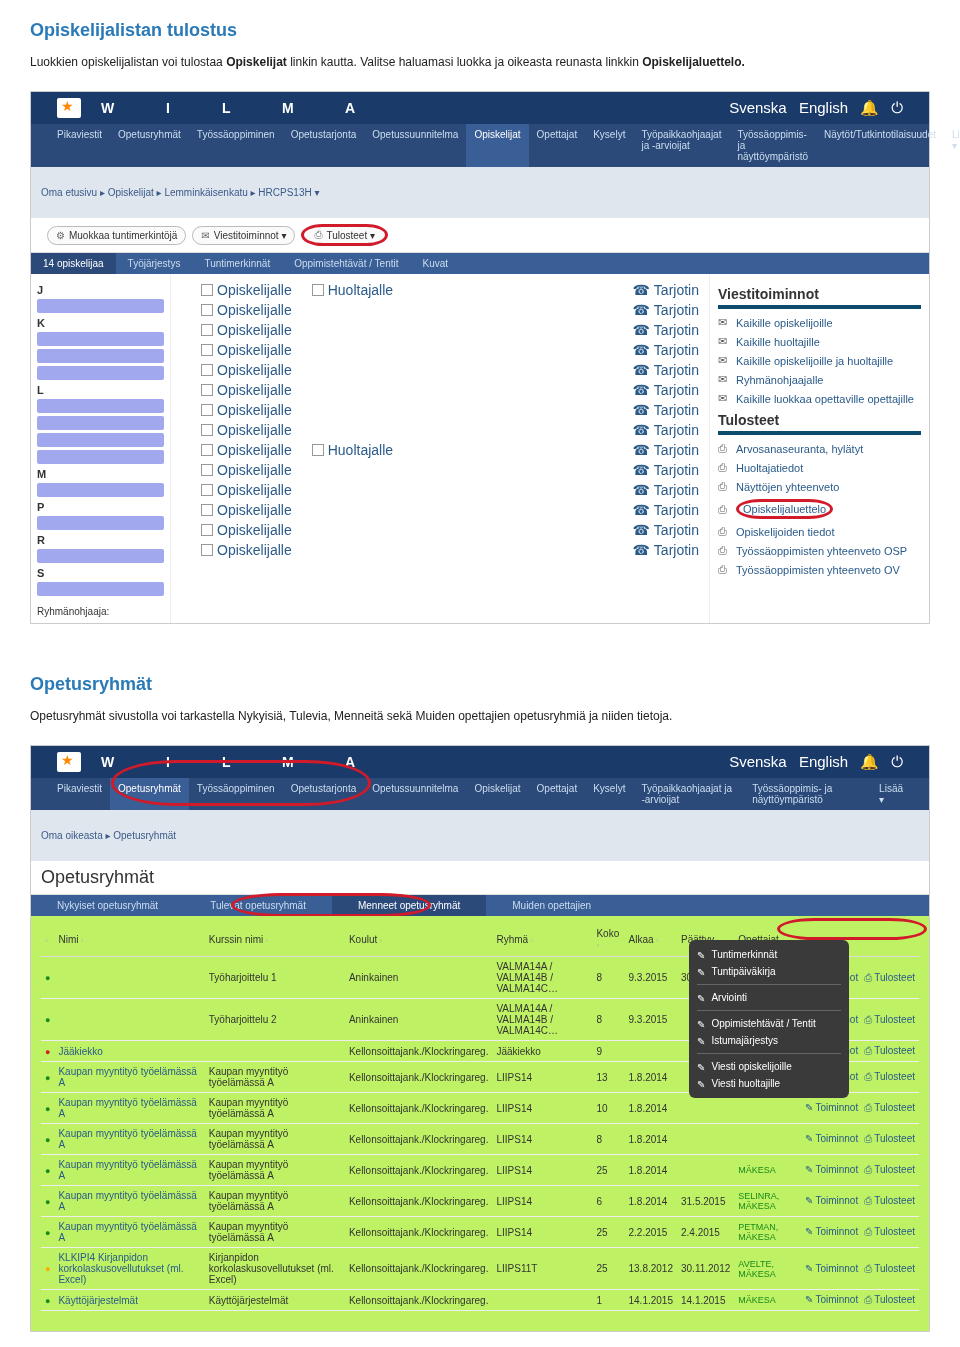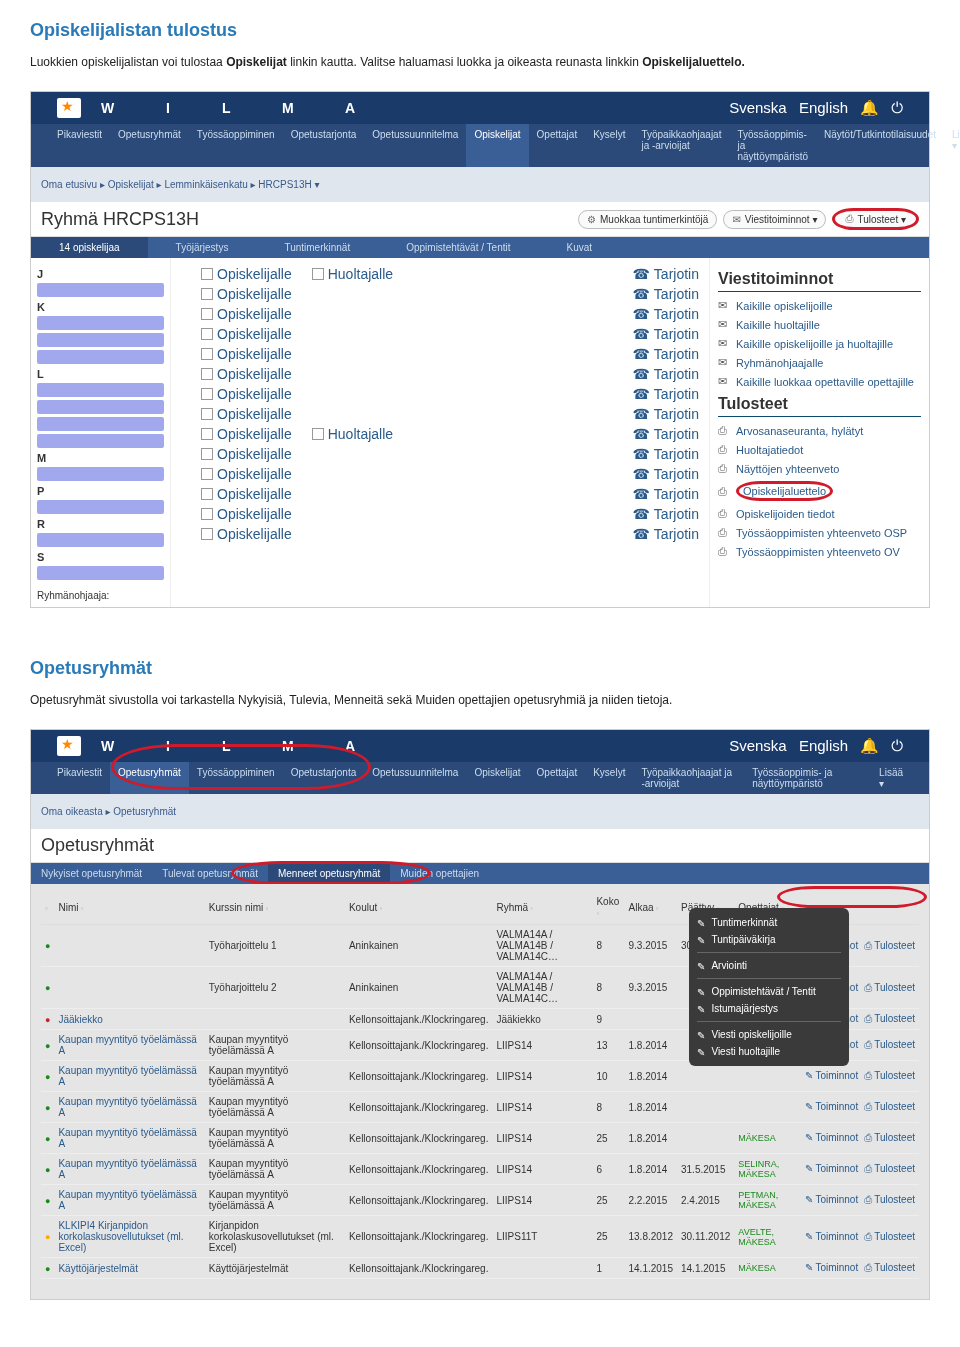--- a/index.html
+++ b/index.html
@@ -13,59 +13,59 @@
   .shot { border: 1px solid #ccc; margin-bottom: 50px; background: #fff; font-size: 11px; color: #2a5a8a; }
   .wilma-top { background: #1a3a6a; padding: 6px 26px; display: flex; align-items: center; }
   .wilma-logo { width: 24px; height: 20px; background: #fff; border-radius: 2px; margin-right: 20px; position: relative; }
   .wilma-logo::before { content: "★"; color: #f80; position: absolute; left: 4px; top: 0; font-size: 14px; }
   .wilma-letters { color: #fff; font-weight: bold; letter-spacing: 24px; font-size: 14px; }
   .wilma-lang { margin-left: auto; color: #fff; font-size: 15px; }
   .wilma-lang span { margin-left: 8px; }
   .wilma-nav { background: #2b4a7a; display: flex; padding: 0 18px; font-size: 10px; }
   .wilma-nav div { color: #cde; padding: 5px 8px; cursor: default; }
   .wilma-nav .active { background: #3a5e96; color: #fff; }
-  .breadcrumb { background: #e0e6ee; padding: 12px 10px; font-size: 10px; color: #3a5a8a; }
+  .breadcrumb { background: #e0e6ee; padding: 20px 10px; font-size: 10px; color: #3a5a8a; }
   .pagehead { display: flex; align-items: center; padding: 6px 10px; background: #fff; border-bottom: 1px solid #ddd; }
   .pagehead h2 { font-size: 18px; color: #333; font-weight: normal; margin: 0; flex: 1; }
   .toolbtn { border: 1px solid #bbb; background: #fafafa; padding: 3px 8px; font-size: 10px; color: #333; margin-left: 6px; border-radius: 10px; display: inline-flex; align-items: center; }
   .toolbtn::before { content: "⚙"; margin-right: 4px; font-size: 10px; color: #666; }
   .toolbtn.mail::before { content: "✉"; }
   .toolbtn.print::before { content: "⎙"; }
   .toolbtn.print { border: 3px solid #d11a2a; border-radius: 50%/100%; padding: 2px 10px; }
 
   .subtabs { display: flex; background: #3a5e96; font-size: 10px; }
-  .subtabs div { color: #cde; padding: 5px 28px; cursor: default; }
+  .subtabs div { color: #cde; padding: 5px 12px; cursor: default; }
   .subtabs .active { background: #2b4a7a; color: #fff; }
 
   .shot1-body { display: flex; background: #fff; }
   .listcol { width: 140px; padding: 6px; border-right: 1px solid #eee; font-size: 11px; color: #333; }
   .listcol .letter { font-weight: bold; margin-top: 4px; }
   .blurline { height: 14px; background: #8a92ea; border-radius: 2px; margin: 3px 0; opacity: .8; }
   .shot1-inner { position: relative; flex: 1; display: flex; }
   .msgcol { flex: 1; padding: 6px 10px; }
   .msgrow { display: flex; align-items: center; padding: 2px 0; font-size: 14px; color: #2a5a8a; }
   .msgrow .chip { display: inline-flex; align-items: center; margin-left: 20px; }
   .msgrow .chip::before { content: ""; display: inline-block; width: 10px; height: 10px; border: 1px solid #999; margin-right: 4px; }
   .msgrow .chip.icon::before { content: "☎"; border: none; width: auto; height: auto; }
   .rightpanel { width: 220px; padding: 8px; font-size: 11px; border-left: 1px solid #eee; }
-  .rightpanel h4 { margin: 4px 0; font-size: 16px; font-weight: bold; color: #333; border-bottom: 1px solid #0c4a6e; padding-bottom: 3px; }
+  .rightpanel h4 { margin: 4px 0; font-size: 14px; font-weight: bold; color: #333; border-bottom: 4px solid #0c4a6e; padding-bottom: 3px; }
   .rightpanel .ritem { display: flex; align-items: center; padding: 3px 0; color: #2a5a8a; }
   .rightpanel .ritem::before { content: "✉"; width: 14px; color: #555; margin-right: 4px; }
   .rightpanel .ritem.print::before { content: "⎙"; }
   .hl { border: 3px solid #d11a2a; border-radius: 50%/100%; padding: 1px 4px; }
 
   
   .shot2-subtabs { display: flex; background: #3a5e96; font-size: 10px; position: relative; }
-  .shot2-subtabs div { color: #cde; padding: 5px 10px; }
+  .shot2-subtabs div { color: #cde; padding: 5px 26px; }
   .shot2-subtabs .active { background: #2b4a7a; color: #fff; }
   .red-ellipse { position: absolute; border: 3px solid #d11a2a; border-radius: 50%/100%; }
   .re-top { top: -18px; left: 80px; width: 260px; height: 46px; }
   .re-tabs { top: -2px; left: 200px; width: 200px; height: 24px; }
 
-  .tablewrap { background: #e5e5e5; padding: 6px 10px 20px 10px; position: relative; }
+  .tablewrap { background: #bef264; padding: 6px 10px 20px 10px; position: relative; }
   table { border-collapse: collapse; width: 100%; font-size: 10px; color: #333; }
   th { text-align: left; padding: 6px 4px; color: #333; border-bottom: 1px solid #ddd; font-weight: normal; }
   th::after { content: " ◦"; color: #aaa; font-size: 8px; }
   td { padding: 4px 4px; border-bottom: 1px solid #eee; vertical-align: middle; }
   td.dot::before { content: "●"; color: #1a8a1a; font-size: 9px; }
   td.dot.red::before { color: #c22; }
   td.dot.yel::before { color: #fa0; }
   td.name { color: #2a5a8a; }
   td.teach { color: #1a8a1a; font-size: 9px; margin-left: 16px; }
   .actioncell { white-space: nowrap; color: #2a5a8a; }
@@ -115,21 +115,20 @@
         <div class="active">Opiskelijat</div>
         <div>Opettajat</div>
         <div>Kyselyt</div>
         <div>Työpaikkaohjaajat ja -arvioijat</div>
         <div>Työssäoppimis- ja näyttöympäristö</div>
         <div>Näytöt/Tutkintotilaisuudet</div>
         <div>Lisää ▾</div>
       </div>
     <div class="breadcrumb">Oma etusivu ▸ Opiskelijat ▸ Lemminkäisenkatu ▸ HRCPS13H ▾</div>
     <div class="pagehead">
-      <h2>Ryhmä HRCPS13H</h2>
       <div class="toolbtn">Muokkaa tuntimerkintöjä</div>
       <div class="toolbtn mail">Viestitoiminnot ▾</div>
       <div class="toolbtn print">Tulosteet ▾</div>
     </div>
     <div class="subtabs" id="tabs1">
         <div class="active">14 opiskelijaa</div>
         <div>Työjärjestys</div>
         <div>Tuntimerkinnät</div>
         <div>Oppimistehtävät / Tentit</div>
         <div>Kuvat</div>

